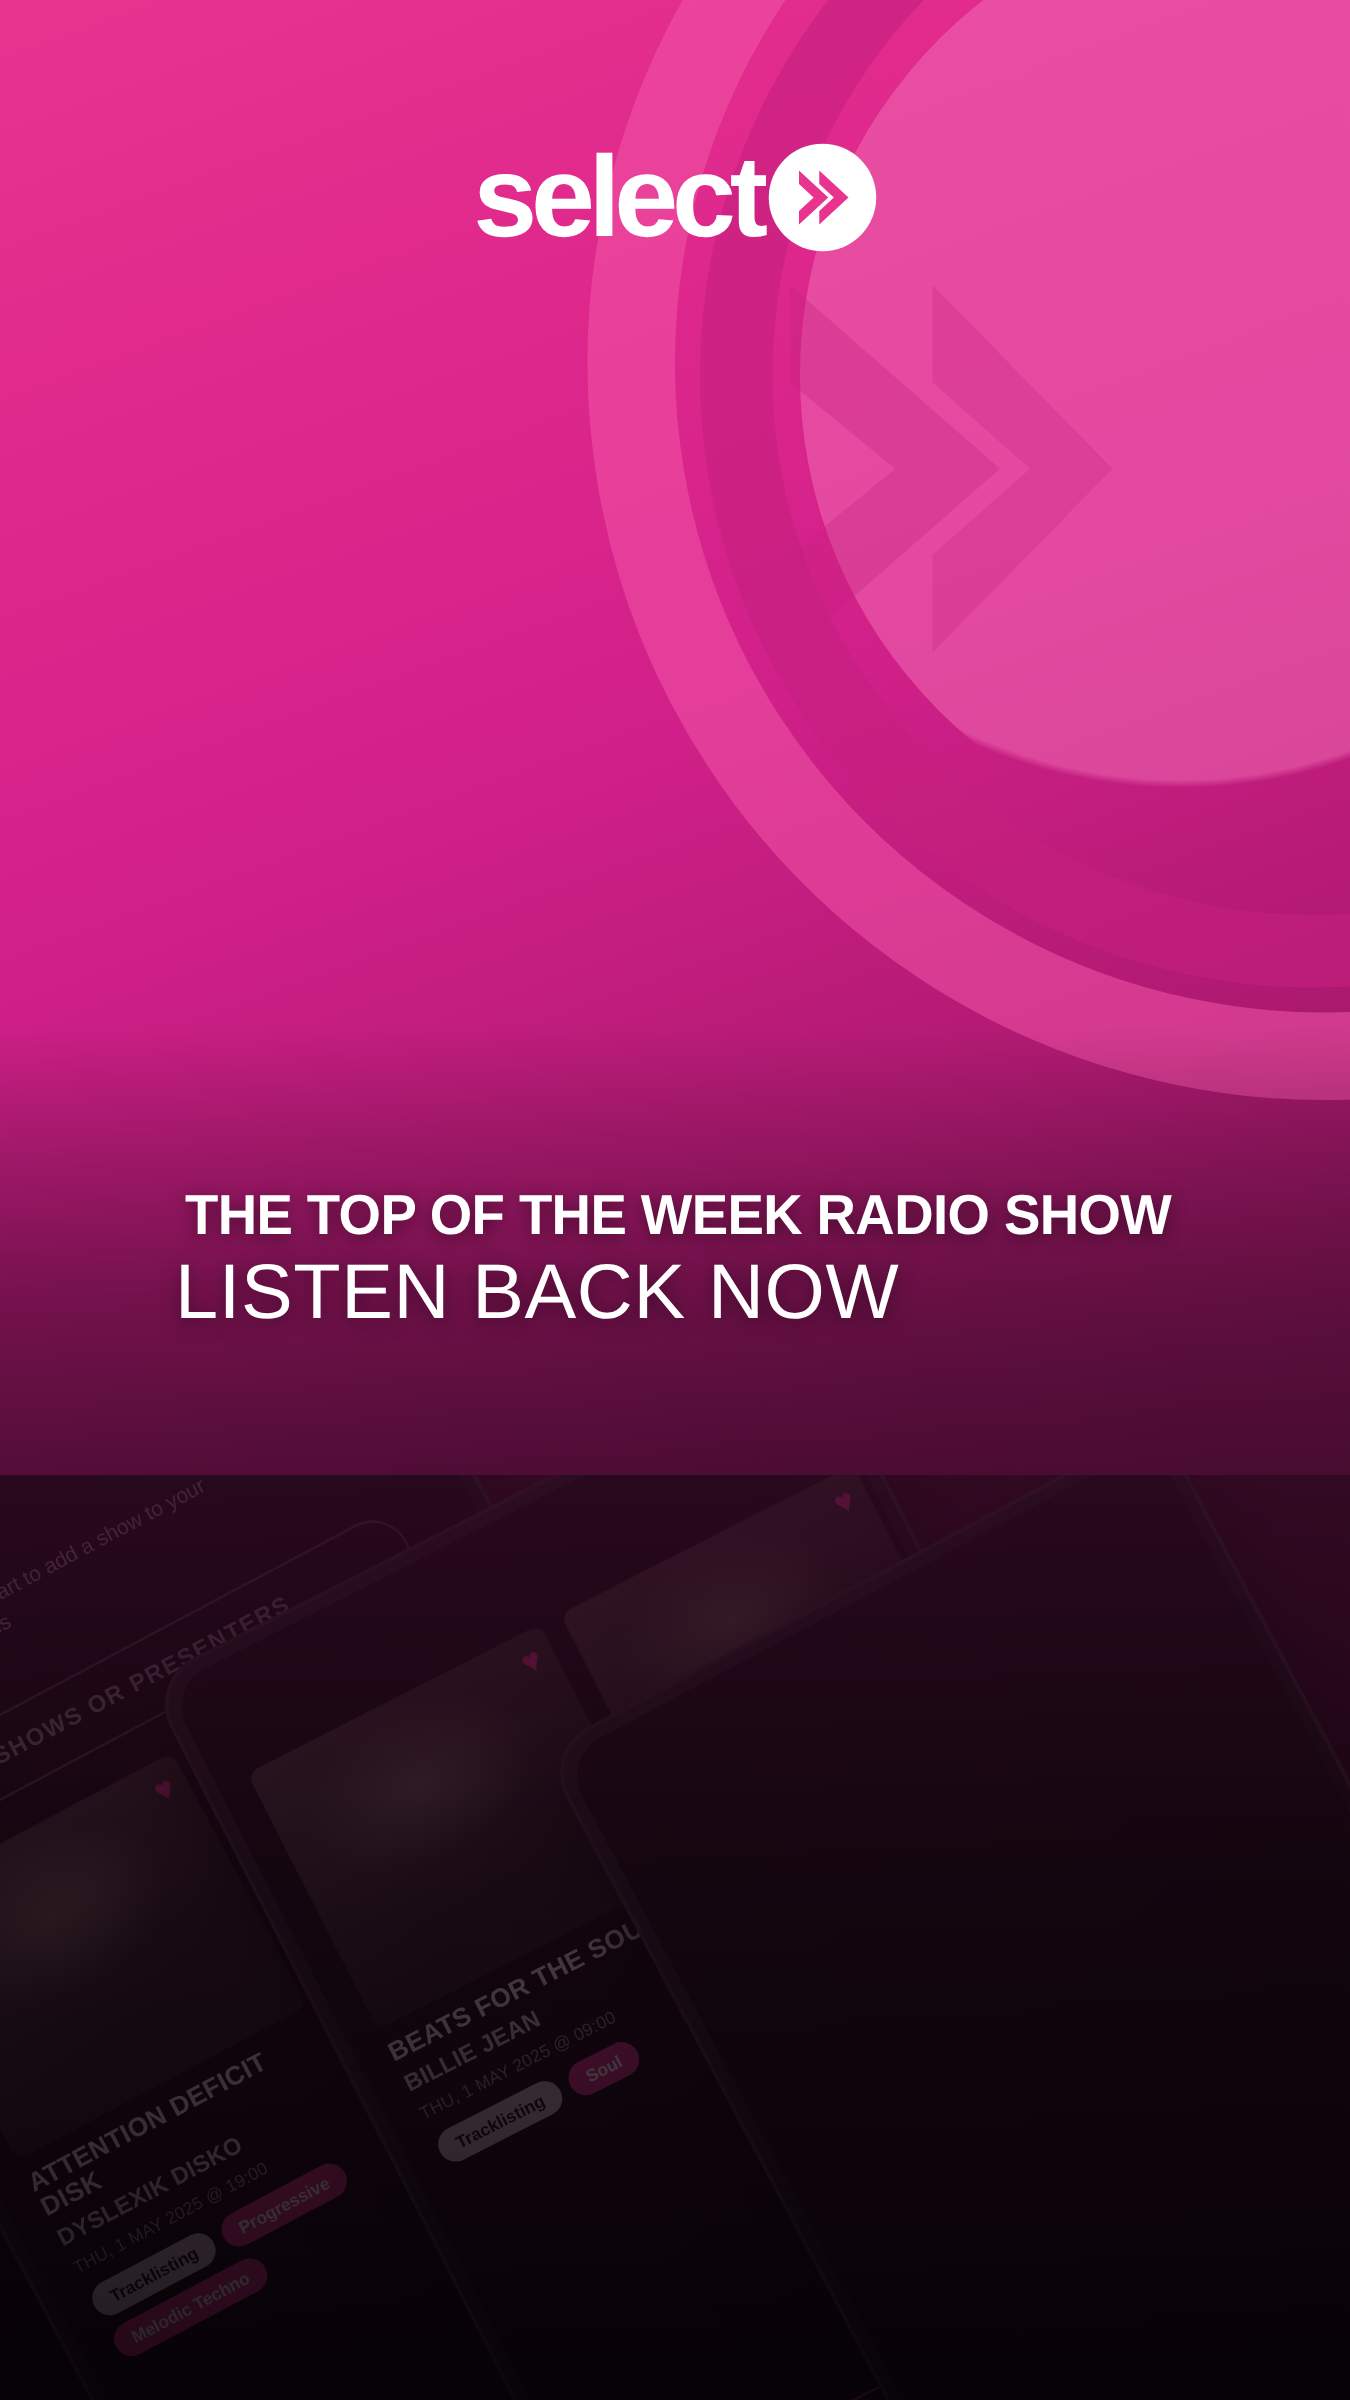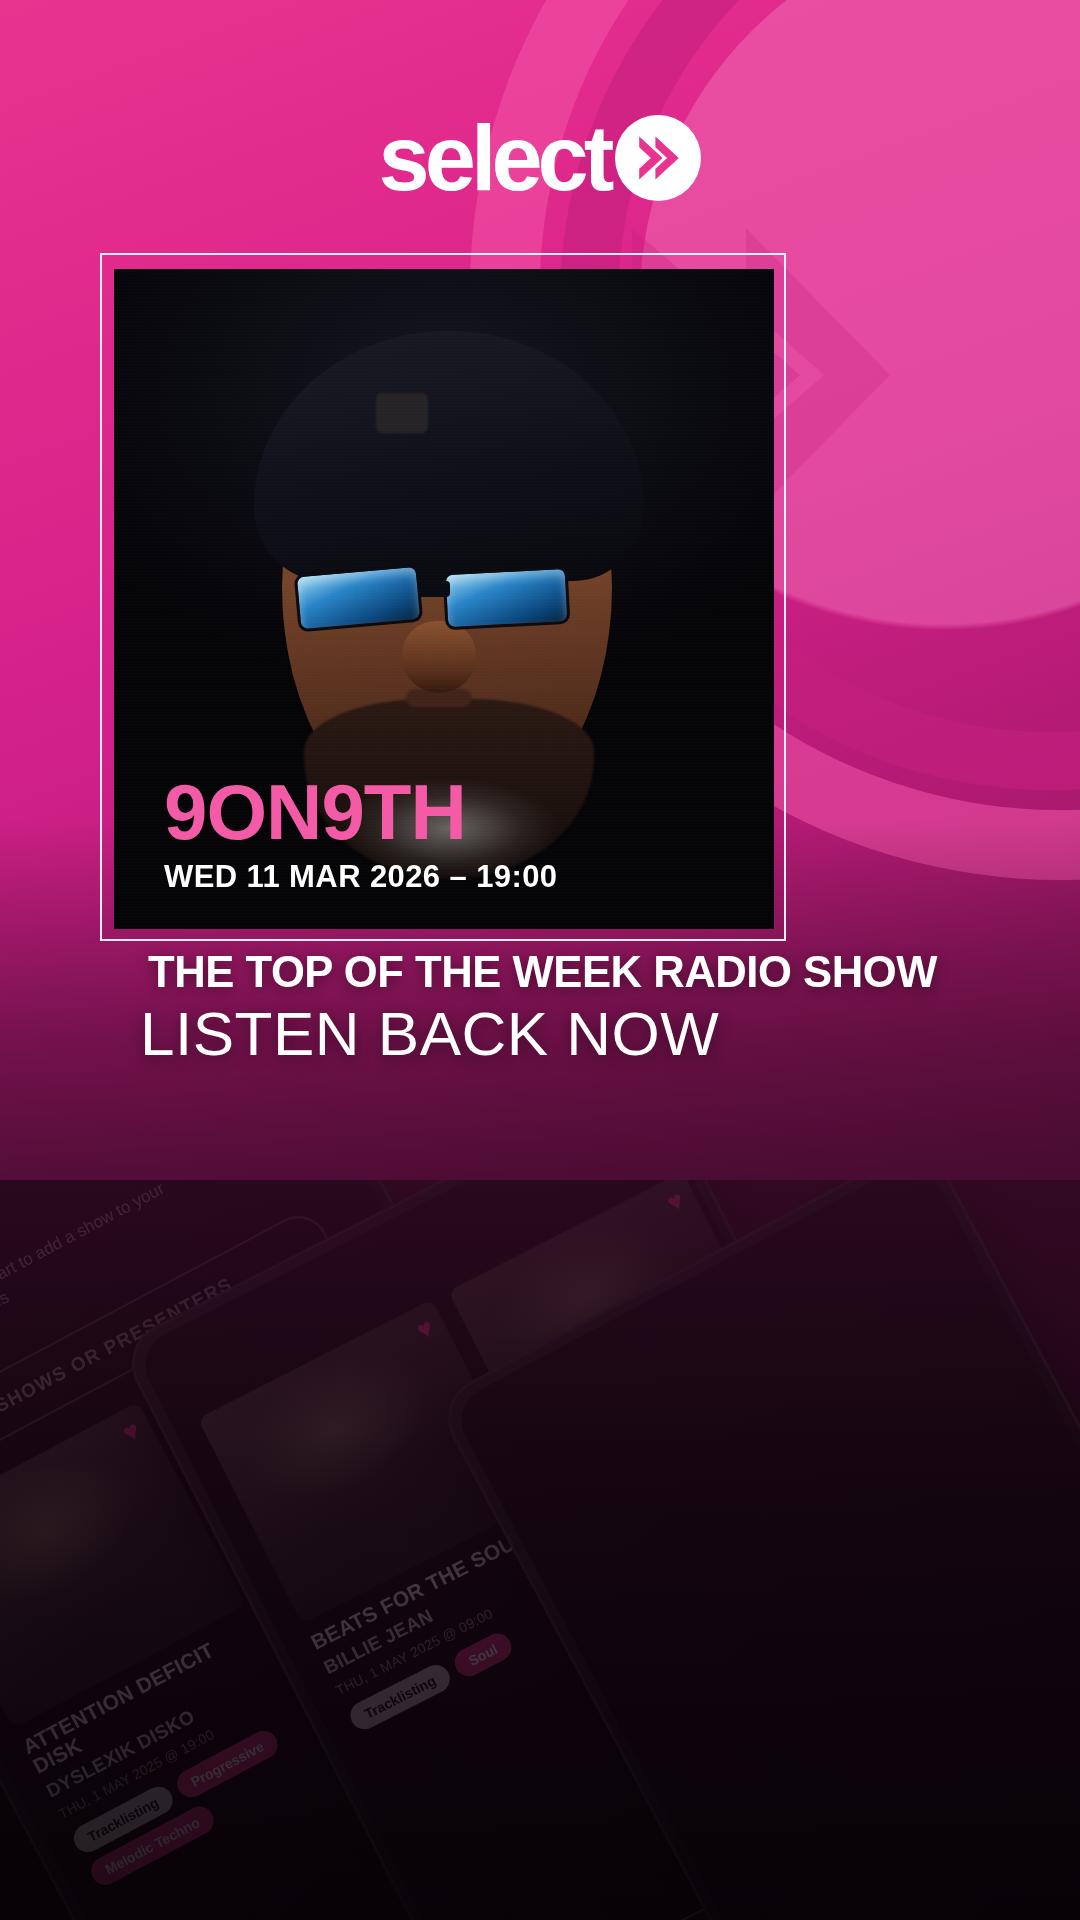--- a/index.html
+++ b/index.html
@@ -437,38 +437,17 @@
   <div id="brand">
     <span class="word">select</span>
     <span class="mark">
       <svg viewBox="0 0 60 60" xmlns="http://www.w3.org/2000/svg">
         <path d="M8 6 L34 30 L8 54 L8 42 L21 30 L8 18 Z" fill="#e8348f"></path>
         <path d="M26 6 L52 30 L26 54 L26 42 L39 30 L26 18 Z" fill="#e8348f"></path>
       </svg>
     </span>
   </div>
 
-  <div id="art-frame">
-    <div id="art-photo">
-      <div class="ph-bg"></div>
-      <div class="ph-shoulders"></div>
-      <div class="ph-neck"></div>
-      <div class="ph-head"></div>
-      <div class="ph-beard"></div>
-      <div class="ph-lip"></div>
-      <div class="ph-nose"></div>
-      <div class="ph-cap"></div>
-      <div class="ph-shade-l"></div>
-      <div class="ph-shade-r"></div>
-      <div class="ph-bridge"></div>
-      <div class="ph-grain"></div>
-
-      <div id="art-overlay">
-        <div id="show-title">9ON9TH</div>
-        <div id="show-when">WED 11 MAR 2026 – 19:00</div>
-      </div>
-    </div>
-  </div>
 
   <div id="headline">THE TOP OF THE WEEK RADIO SHOW</div>
   <div id="subhead">LISTEN BACK NOW</div>
 
 </div>
 
 </body></html>

